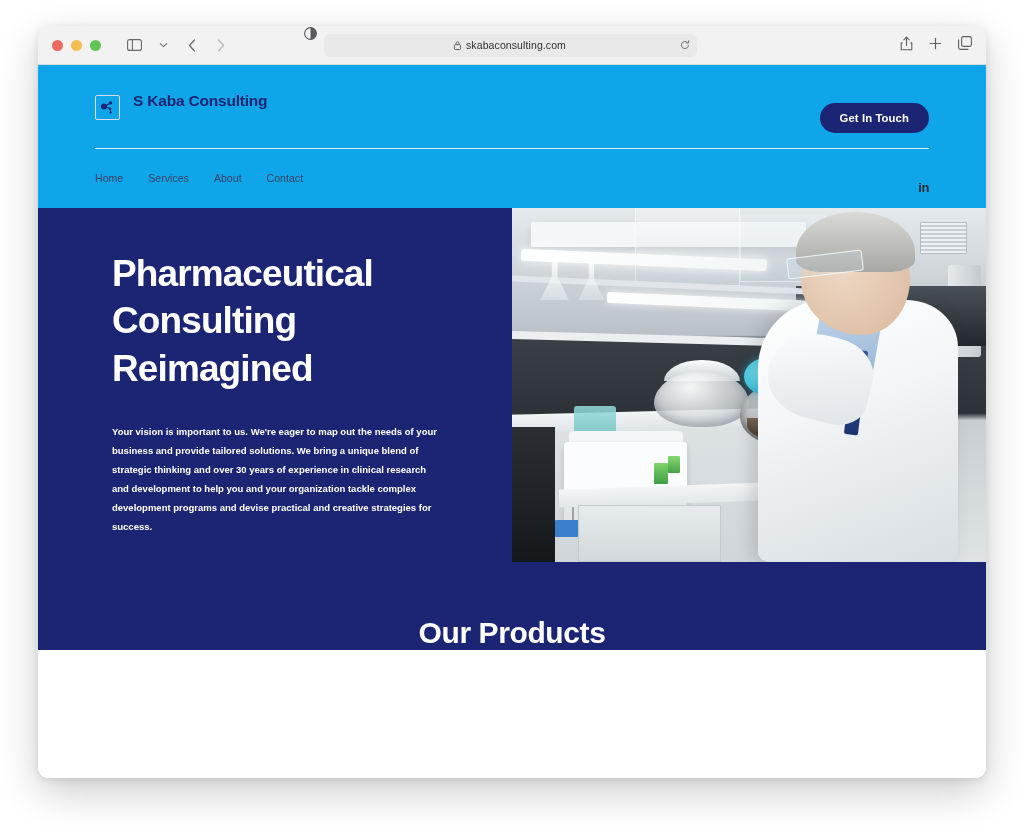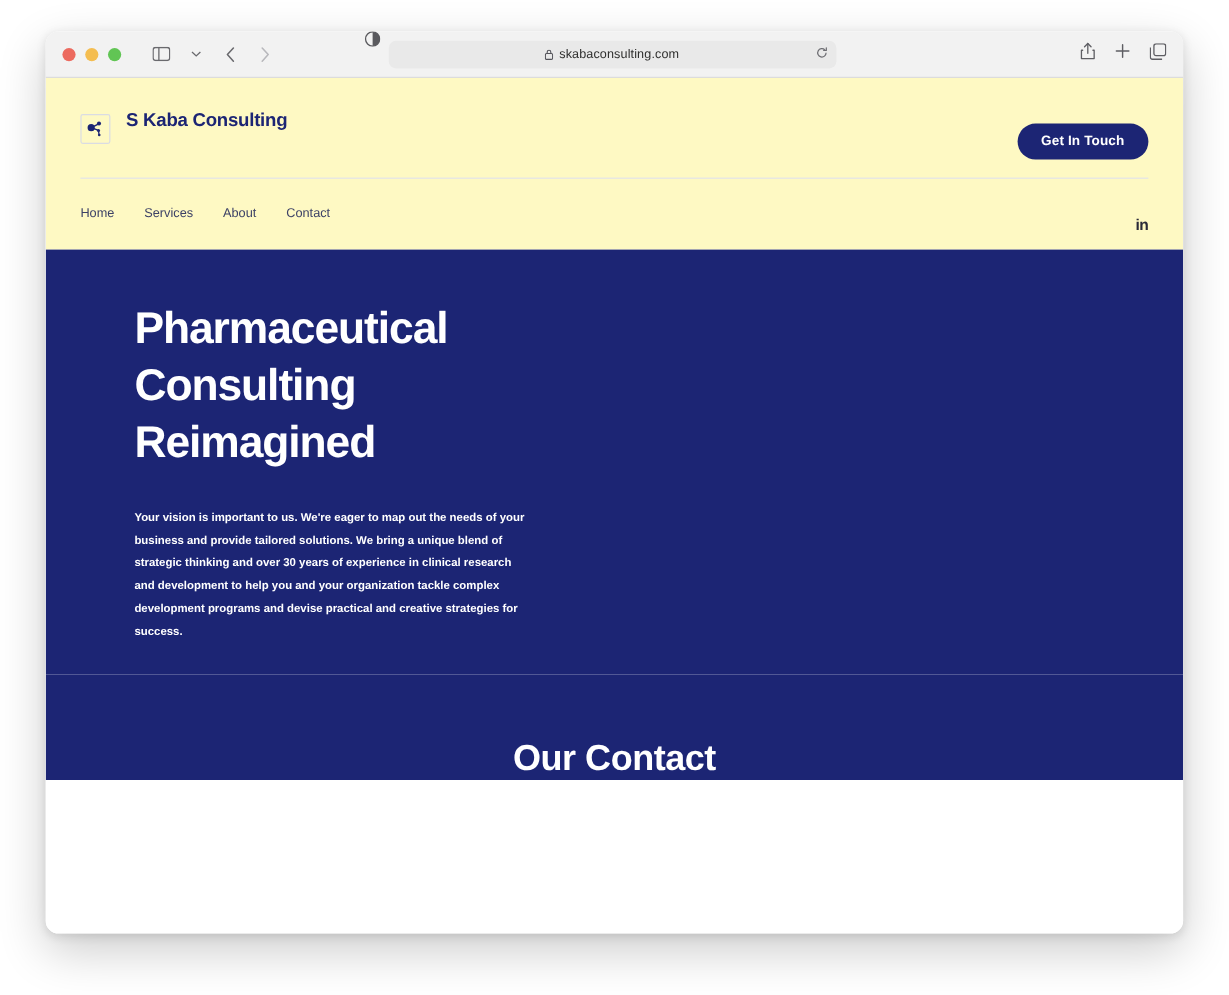--- a/index.html
+++ b/index.html
@@ -69,21 +69,21 @@
 
   .tb-right {
     position:absolute; right:14px;
     display:flex; align-items:center; gap:16px;
     color:#5e5e63;
   }
 
   
   .site { height:713px; overflow:hidden; background:#fff; position:relative; }
 
-  .site-header { padding:0 29px; background:#fef9c3; }
+  .site-header { padding:0 57px; background:#0ea5e9; }
   .hdr-top {
     display:flex; align-items:flex-start; justify-content:space-between;
     padding-top:26px; padding-bottom:15px;
   }
   .brand { display:flex; gap:13px; align-items:flex-start; }
   .logo-mark {
     width:25px; height:25px; margin-top:4px;
     border:1px solid #dadce3;
     border-radius:2px;
     display:flex; align-items:center; justify-content:center;
@@ -121,21 +121,20 @@
     font-size:13px; font-weight:bold; color:#2a2a38;
     letter-spacing:-0.4px;
     margin-top:20px;
   }
 
   
   .hero {
     background:#1c2574;
     display:flex;
     min-height:354px;
-    flex-direction:column;
   }
   .hero-left { width:50%; padding:42px 0 0 74px; }
   .hero-title {
     color:#ffffff; font-weight:bold;
     font-size:37px; line-height:1.28;
     letter-spacing:-0.9px;
     max-width:330px;
   }
   .hero-copy {
     color:#ffffff; font-weight:bold;
@@ -452,17 +451,17 @@
           <div class="ph lanyard"></div>
           <div class="ph arm"></div>
           <div class="ph head"></div>
           <div class="ph hair"></div>
           <div class="ph glasses"></div>
         </div>
       </div>
     </div>
 
     <div class="services">
-      <h2 class="svc-title">Our Contact</h2>
+      <h2 class="svc-title">Our Products</h2>
     </div>
 
   </div>
 </div>
 
 </body></html>

